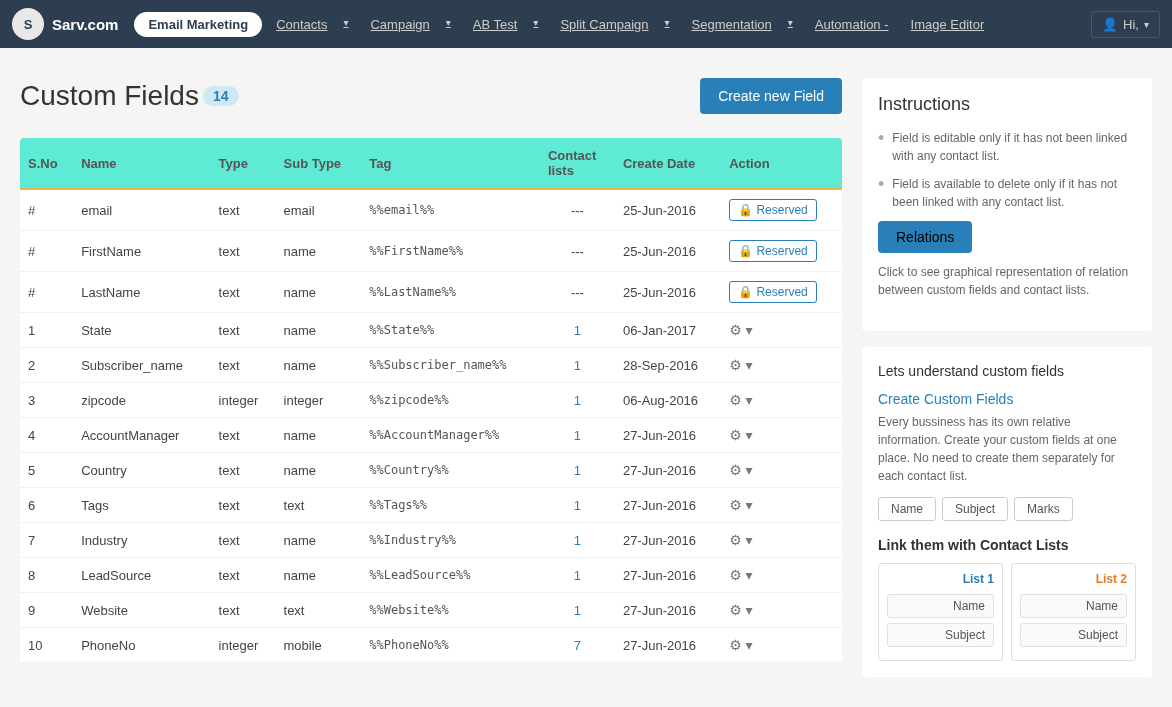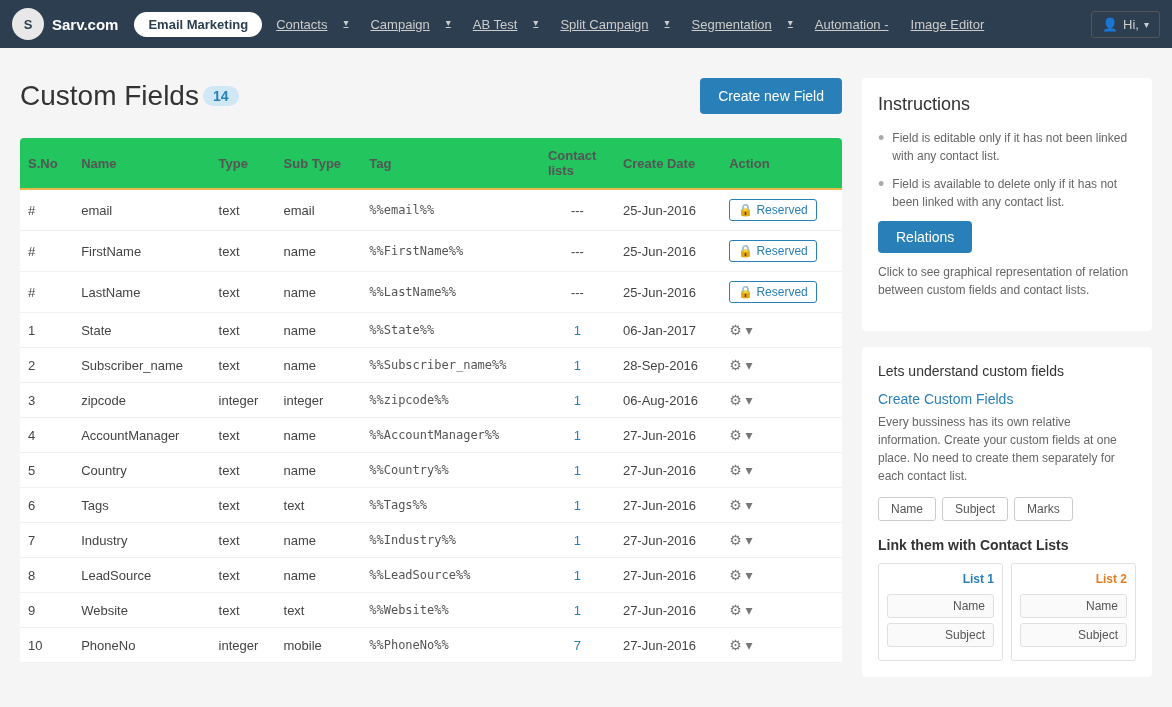--- a/index.html
+++ b/index.html
@@ -72,21 +72,21 @@
       background: #2980b9; color: #fff; border: none; border-radius: 4px;
       padding: 10px 18px; font-size: 14px; cursor: pointer; font-weight: 500;
     }
 
     
     .table-wrap { background: #fff; border-radius: 4px; overflow: hidden; }
     table { width: 100%; border-collapse: collapse; }
     thead th {
       padding: 10px 8px; text-align: left; font-size: 13px;
       color: #555; font-weight: 600; border-bottom: 2px solid #e8b84b;
-      background: #22c55e;
+      background: #5eead4;
     }
     thead th.center { text-align: left; }
     tbody tr { border-bottom: 1px solid #f0f0f0; }
     tbody td {
       padding: 9px 8px; font-size: 13px; color: #444;
       vertical-align: middle;
     }
     .tag-mono { font-family: monospace; font-size: 12px; color: #555; }
     .reserved-btn {
       background: none; border: 1px solid #2980b9; color: #2980b9;
@@ -111,21 +111,21 @@
     .instructions-title {
       font-size: 18px; font-weight: 400; color: #333; margin-bottom: 14px;
     }
     .instruction-item {
       display: flex; gap: 8px; margin-bottom: 10px; align-items: flex-start;
     }
     .bullet { color: #aaa; font-size: 18px; line-height: 1; flex-shrink: 0; }
     .instruction-text { font-size: 12px; color: #666; line-height: 1.5; }
 
     .relations-btn {
-      background: #2980b9; color: #ffffff; border: none; border-radius: 4px;
+      background: #2980b9; color: #000000; border: none; border-radius: 4px;
       padding: 8px 18px; font-size: 14px; cursor: pointer; margin-bottom: 10px;
       display: block;
     }
     .relations-desc { font-size: 12px; color: #666; line-height: 1.5; margin-bottom: 16px; }
 
     .understand-box {
       background: #fff; border-radius: 4px; padding: 16px;
     }
     .understand-title {
       font-size: 14px; font-weight: 400; color: #333; margin-bottom: 12px;

